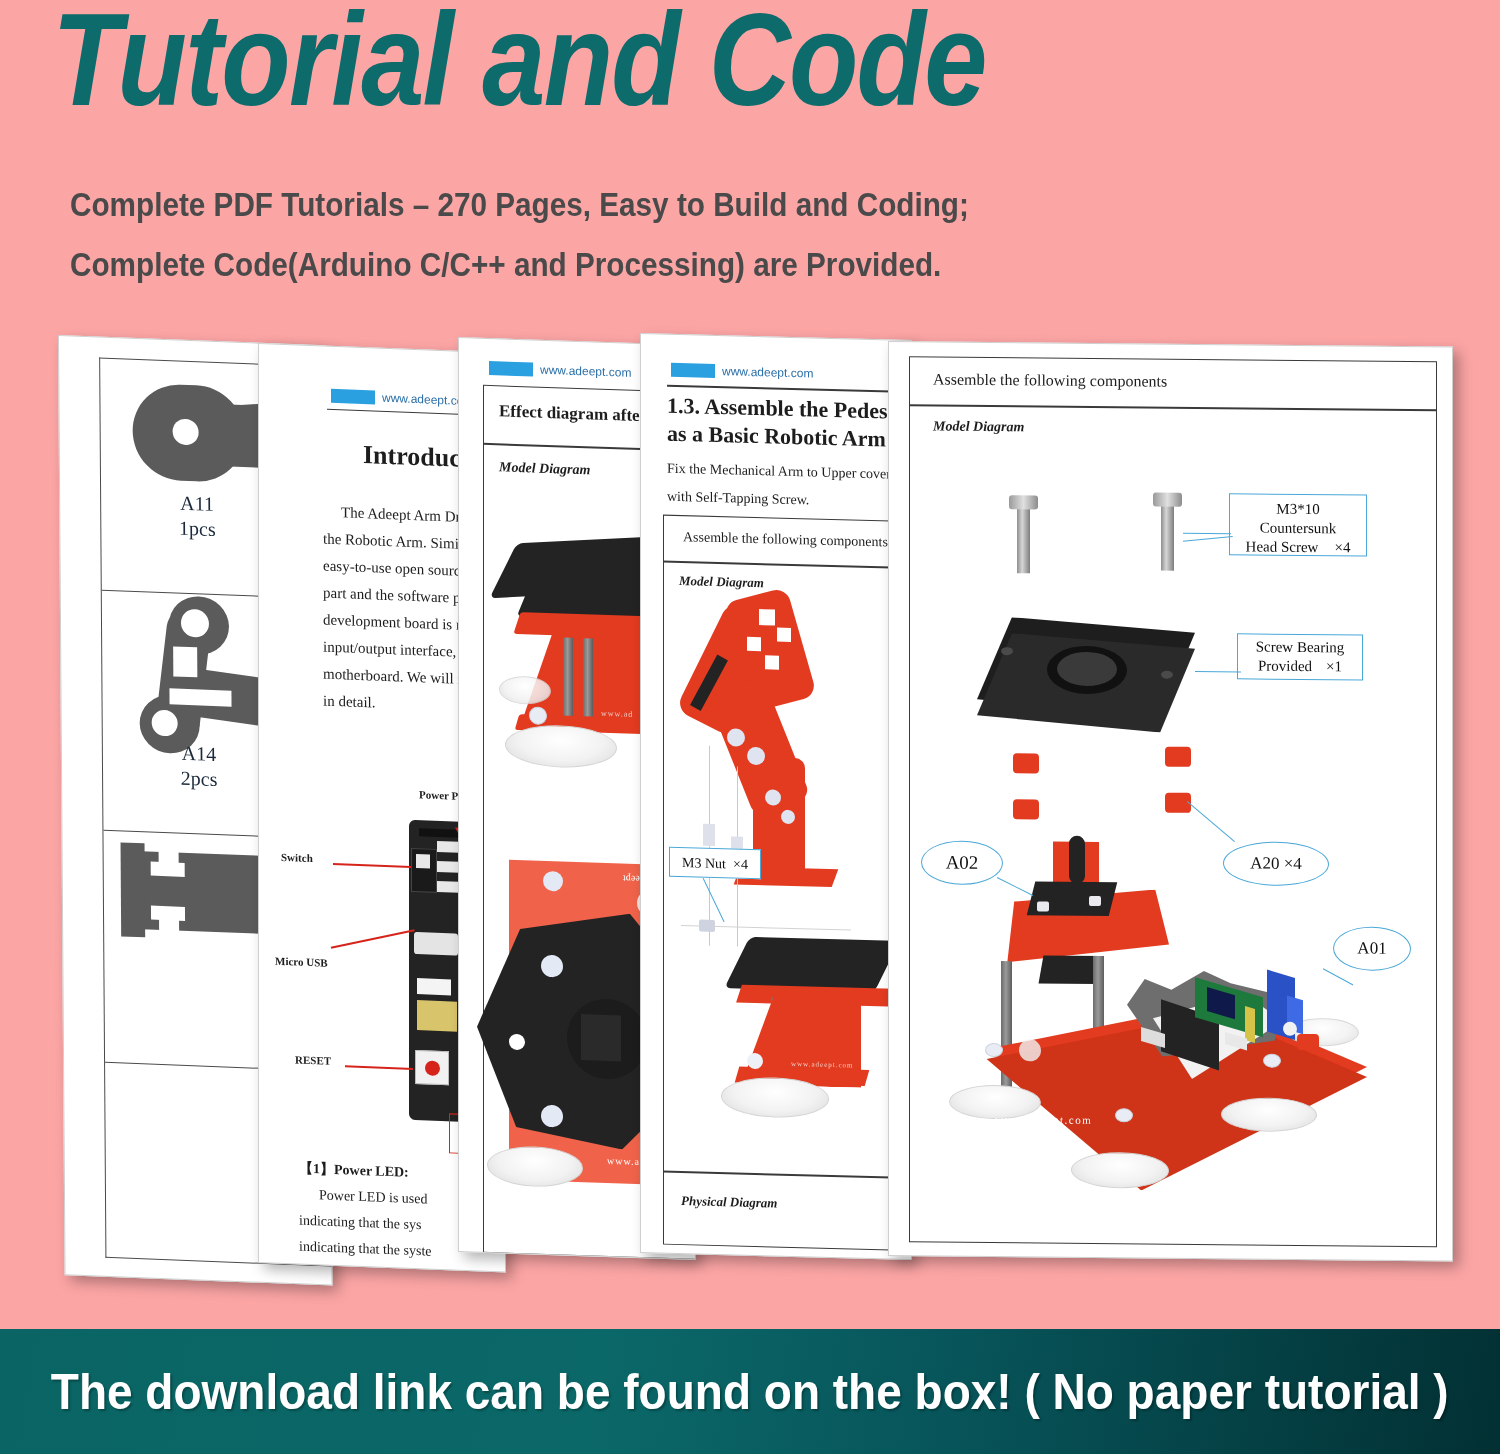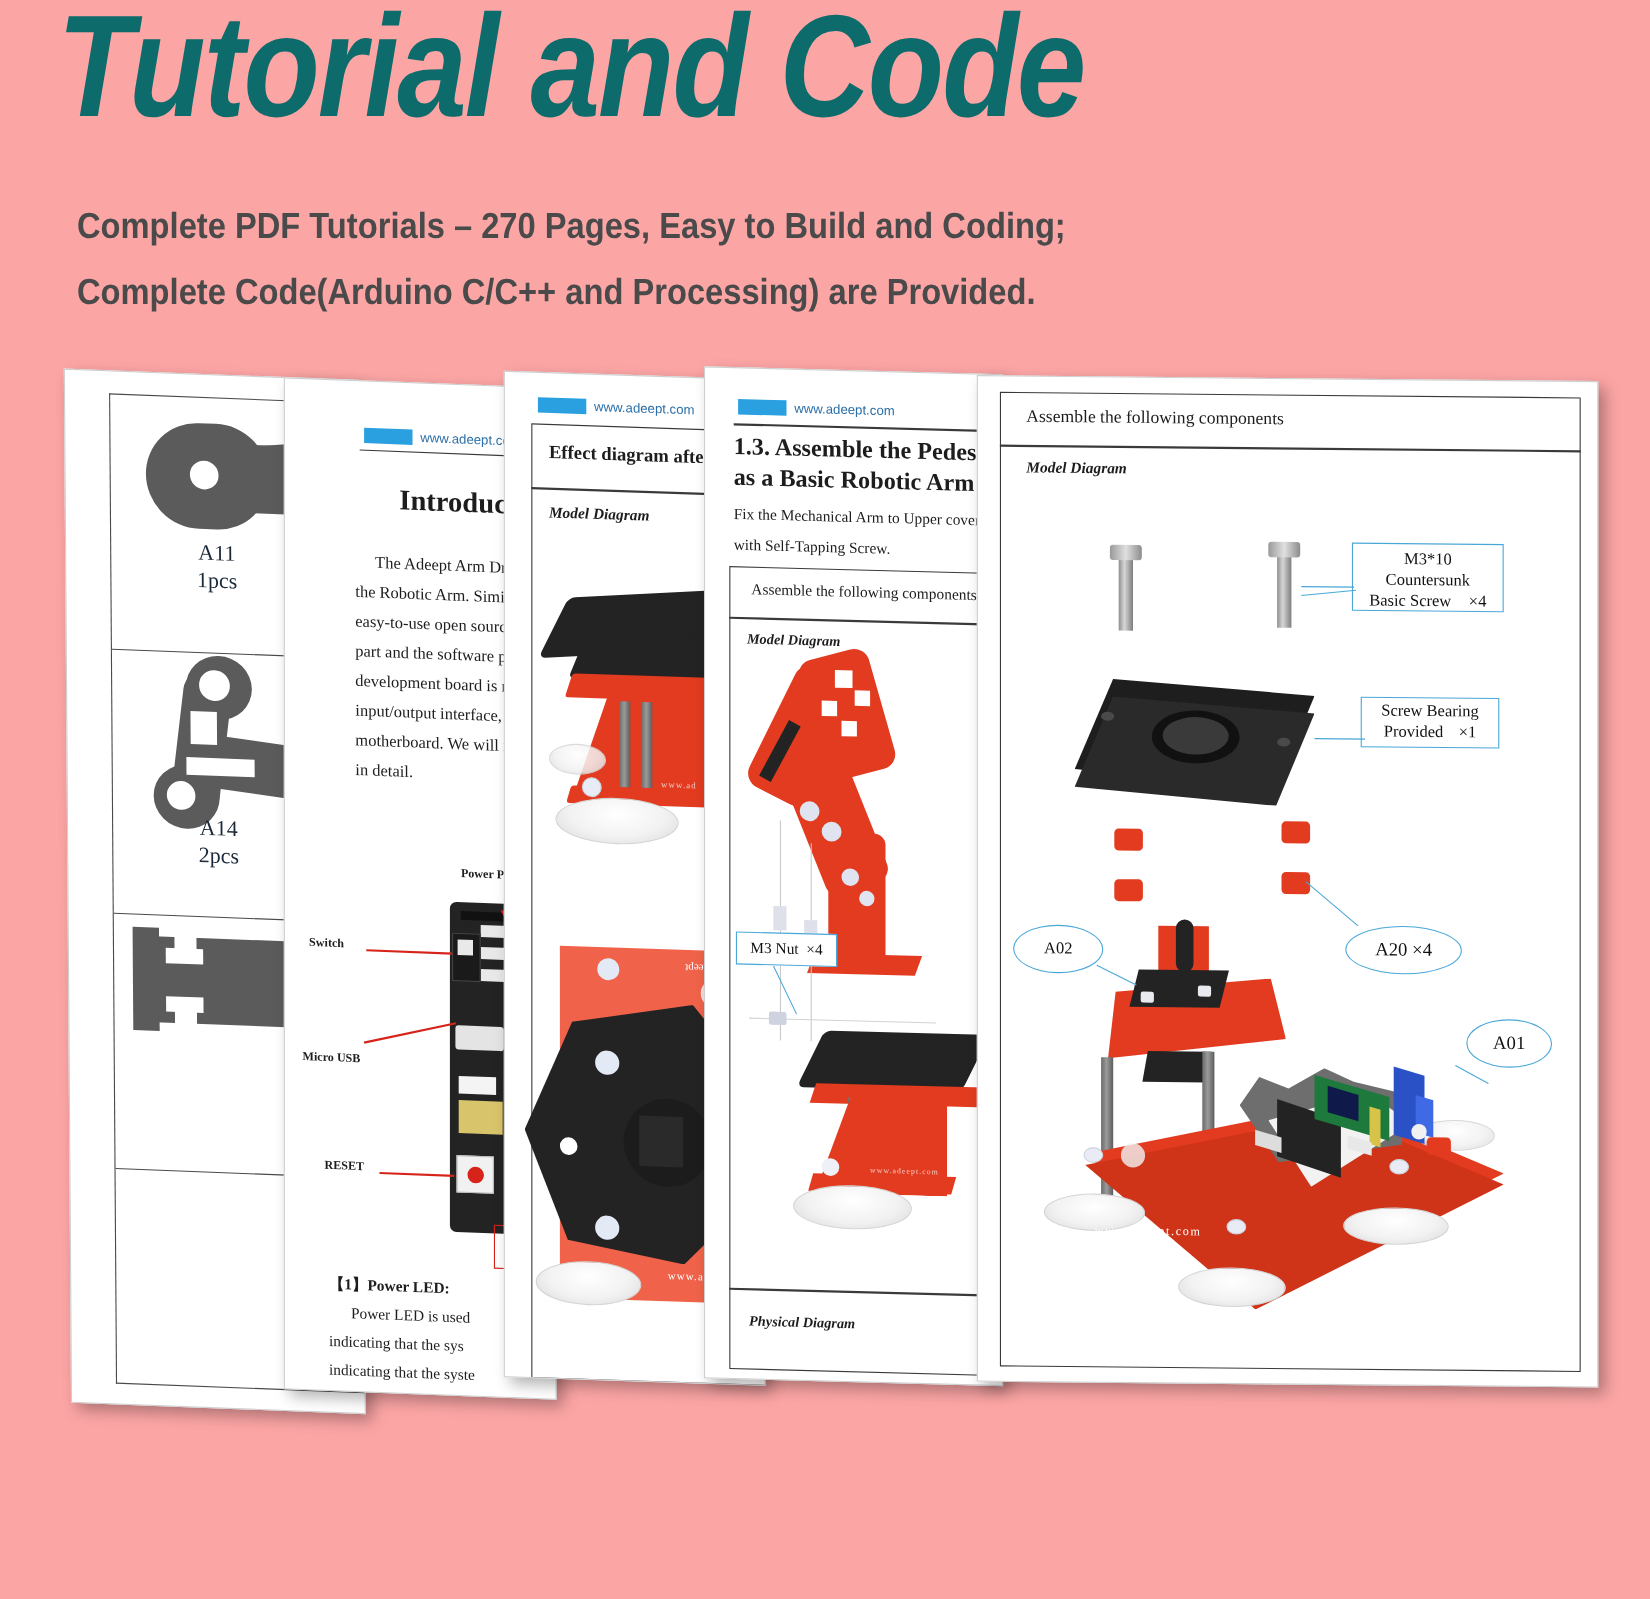--- a/index.html
+++ b/index.html
@@ -420,47 +420,50 @@
           <div class="red" style="position:absolute;left:408px;top:688px;width:22px;height:16px;border-radius:4px;"></div>
           <div style="position:absolute;left:394px;top:676px;width:14px;height:14px;border-radius:50%;background:#f1f1f1;"></div>
           <div style="position:absolute;left:252px;top:686px;width:24px;height:14px;background:#ddd;transform:skewY(16deg);"></div>
           <div style="position:absolute;left:336px;top:690px;width:22px;height:12px;background:#e8e8e8;transform:skewY(16deg);"></div>
         </div>
 
         <div class="callout" style="left:340px;top:148px;width:138px;height:62px;font-size:15px;padding-top:5px;">
           <div>M3*10</div>
             <div>Countersunk</div>
           <div style="display:flex;justify-content:center;gap:16px;">
-            <span>Basic Screw</span>
+            <span>Head Screw</span>
               <span>×4</span>
           </div>
         </div>
         <div class="lead" style="left:294px;top:188px;width:48px;"></div>
         <div class="lead" style="left:294px;top:196px;width:50px;transform:rotate(-6deg);"></div>
 
         <div class="callout" style="left:348px;top:288px;width:126px;height:46px;font-size:15px;padding-top:3px;">
           <div>Screw Bearing</div>
           <div style="display:flex;justify-content:center;gap:14px;">
               <span>Provided</span>
               <span>×1</span>
             </div>
         </div>
         <div class="lead" style="left:306px;top:326px;width:46px;"></div>
 
         <div class="bubble" style="left:334px;top:496px;width:106px;height:44px;font-size:17px;">
           <span>A20</span>&nbsp;<span>×4</span>
         </div>
         <div class="lead" style="left:298px;top:456px;width:62px;transform:rotate(40deg);"></div>
 
-        <div class="bubble" style="left:32px;top:498px;width:82px;height:44px;font-size:15px;">
+        <div class="bubble" style="left:32px;top:498px;width:82px;height:44px;font-size:19px;">
           <span>A02</span>
         </div>
         <div class="lead" style="left:108px;top:534px;width:40px;transform:rotate(26deg);"></div>
 
         <div class="bubble" style="left:444px;top:580px;width:78px;height:44px;font-size:17px;">
           <span>A01</span>
         </div>
         <div class="lead" style="left:434px;top:622px;width:34px;transform:rotate(28deg);"></div>
       </div>
     </div>
   </div>
 
+  <div class="banner">
+    <span class="banner-text">The download link can be found on the box! ( No paper tutorial )</span>
+  </div>
 </div>
 
 </body></html>

